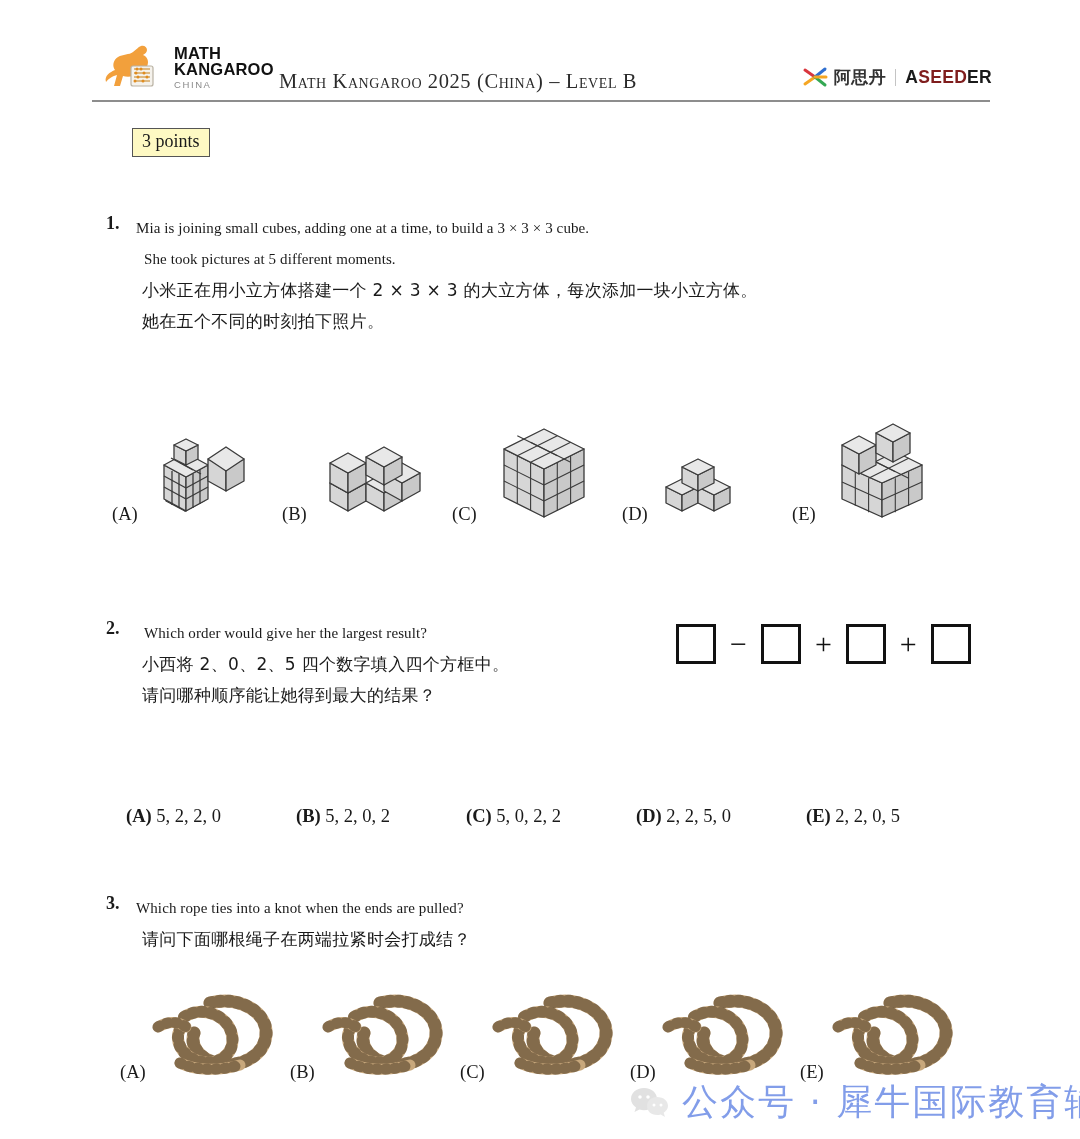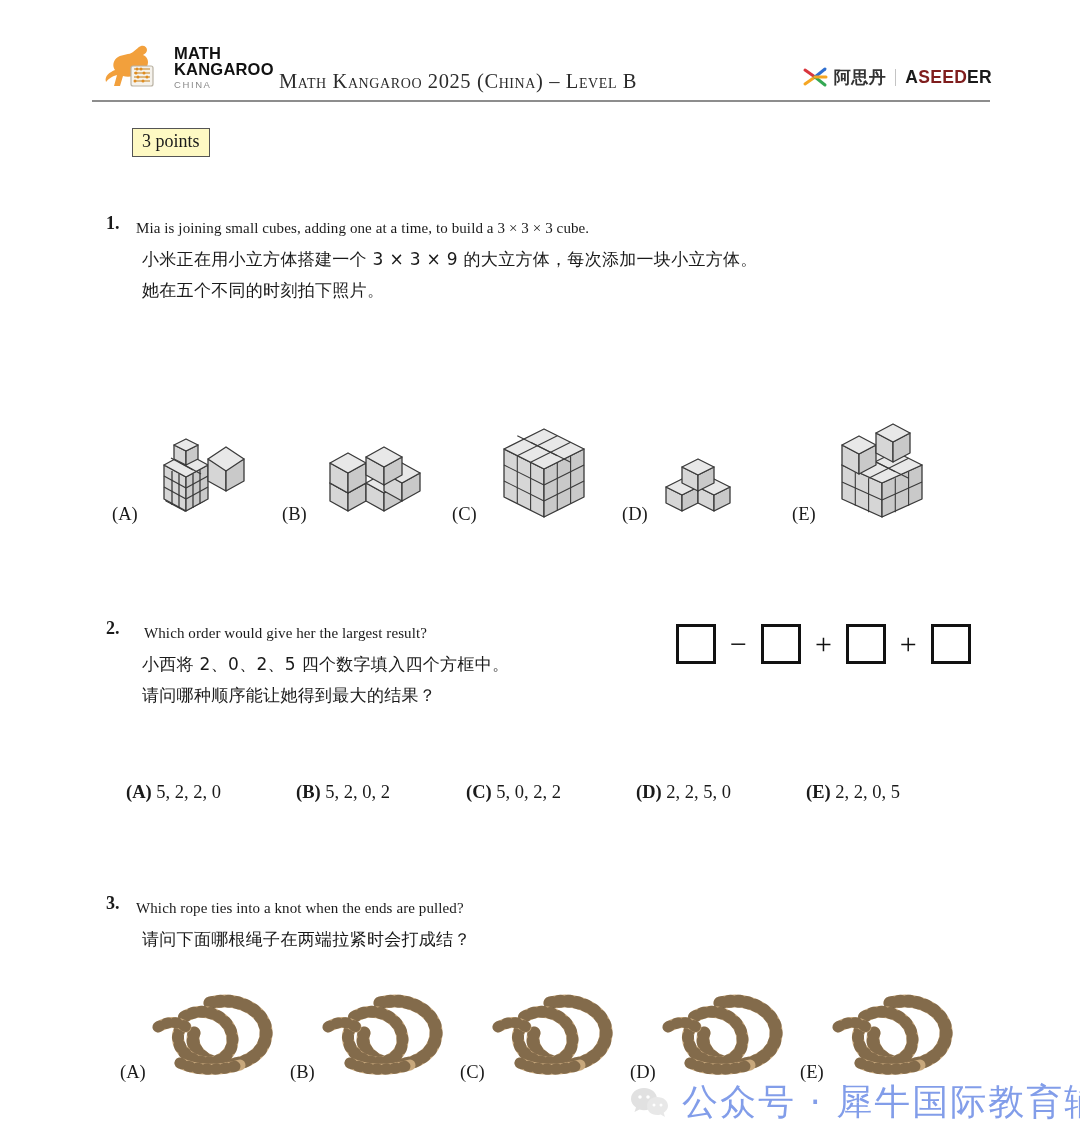--- a/index.html
+++ b/index.html
@@ -145,21 +145,22 @@
 
     <div class="header-rule"></div>
   </div>
 
   <div class="points-badge">3 points</div>
 
   <div class="q" style="top:213px;">
     <span class="q-num">1.</span>
     <div class="q-lines">
       <div class="ln en">Mia is joining small cubes, adding one at a time, to build a 3 × 3 × 3 cube.</div>
-      <div class="ln cn">小米正在用小立方体搭建一个 3 × 3 × 9 的大立方体，每次添加一块小立方体。</div>
+      <div class="ln en indent">She took pictures at 5 different moments.</div>
+      <div class="ln cn">小米正在用小立方体搭建一个 2 × 3 × 3 的大立方体，每次添加一块小立方体。</div>
       <div class="ln cn">她在五个不同的时刻拍下照片。</div>
     </div>
   </div>
 
   <div class="fig-row-1">
 
     <div class="fig-cell" style="left:0px;">
       <span class="lab">(A)</span>
       <svg width="115" height="100" viewBox="0 0 115 100" style="left:40px;">
         <g stroke="#3a3a3a" stroke-width="1.3" stroke-linejoin="round">
@@ -334,21 +335,21 @@
     <span class="sq"></span>
     <span class="op">+</span>
     <span class="sq"></span>
     <span class="op">+</span>
     <span class="sq"></span>
   </div>
 
   <div class="opt-row" style="left:126px;top:782px;">
     <span class="item" style="width:170px;"><b>(A)</b> <span>5, 2, 2, 0</span></span>
     <span class="item" style="width:170px;"><b>(B)</b> <span>5, 2, 0, 2</span></span>
-    <span class="item" style="width:170px;"><b>(C)</b> <span>5, 0, 2, 2</span></span>
+    <span class="item" style="width:170px;margin-top:24px;"><b>(C)</b> <span>5, 0, 2, 2</span></span>
     <span class="item" style="width:170px;"><b>(D)</b> <span>2, 2, 5, 0</span></span>
     <span class="item"><b>(E)</b> <span>2, 2, 0, 5</span></span>
   </div>
 
   <div class="q" style="top:893px;">
     <span class="q-num">3.</span>
     <div class="q-lines">
       <div class="ln en">Which rope ties into a knot when the ends are pulled?</div>
       <div class="ln cn">请问下面哪根绳子在两端拉紧时会打成结？</div>
     </div>

